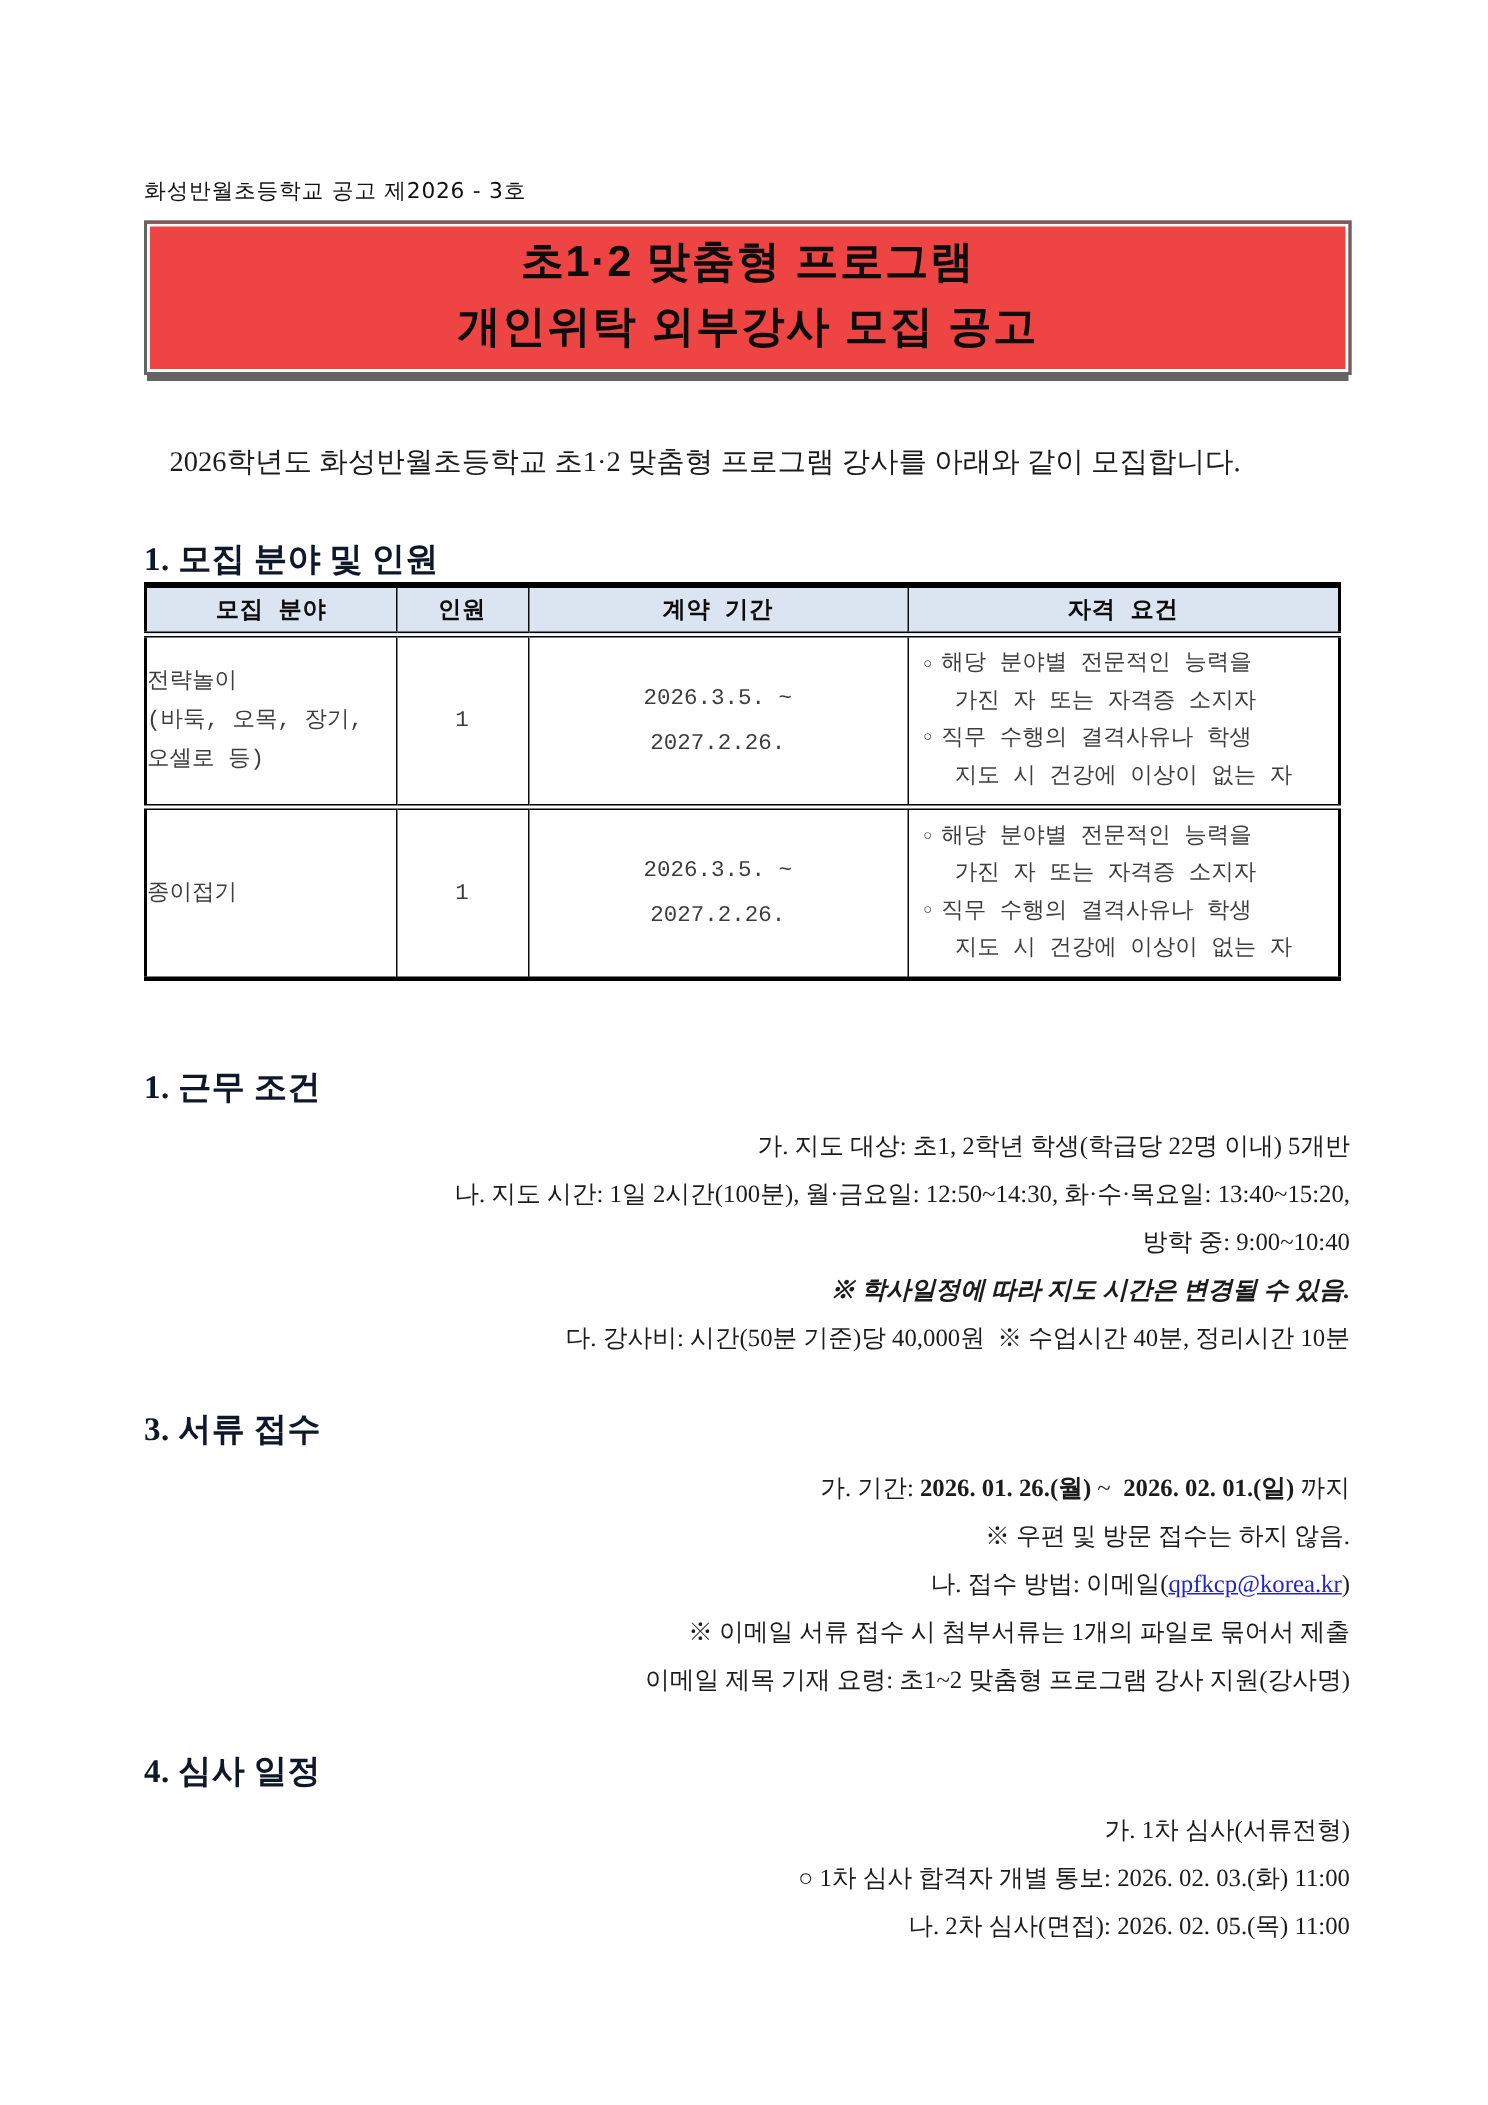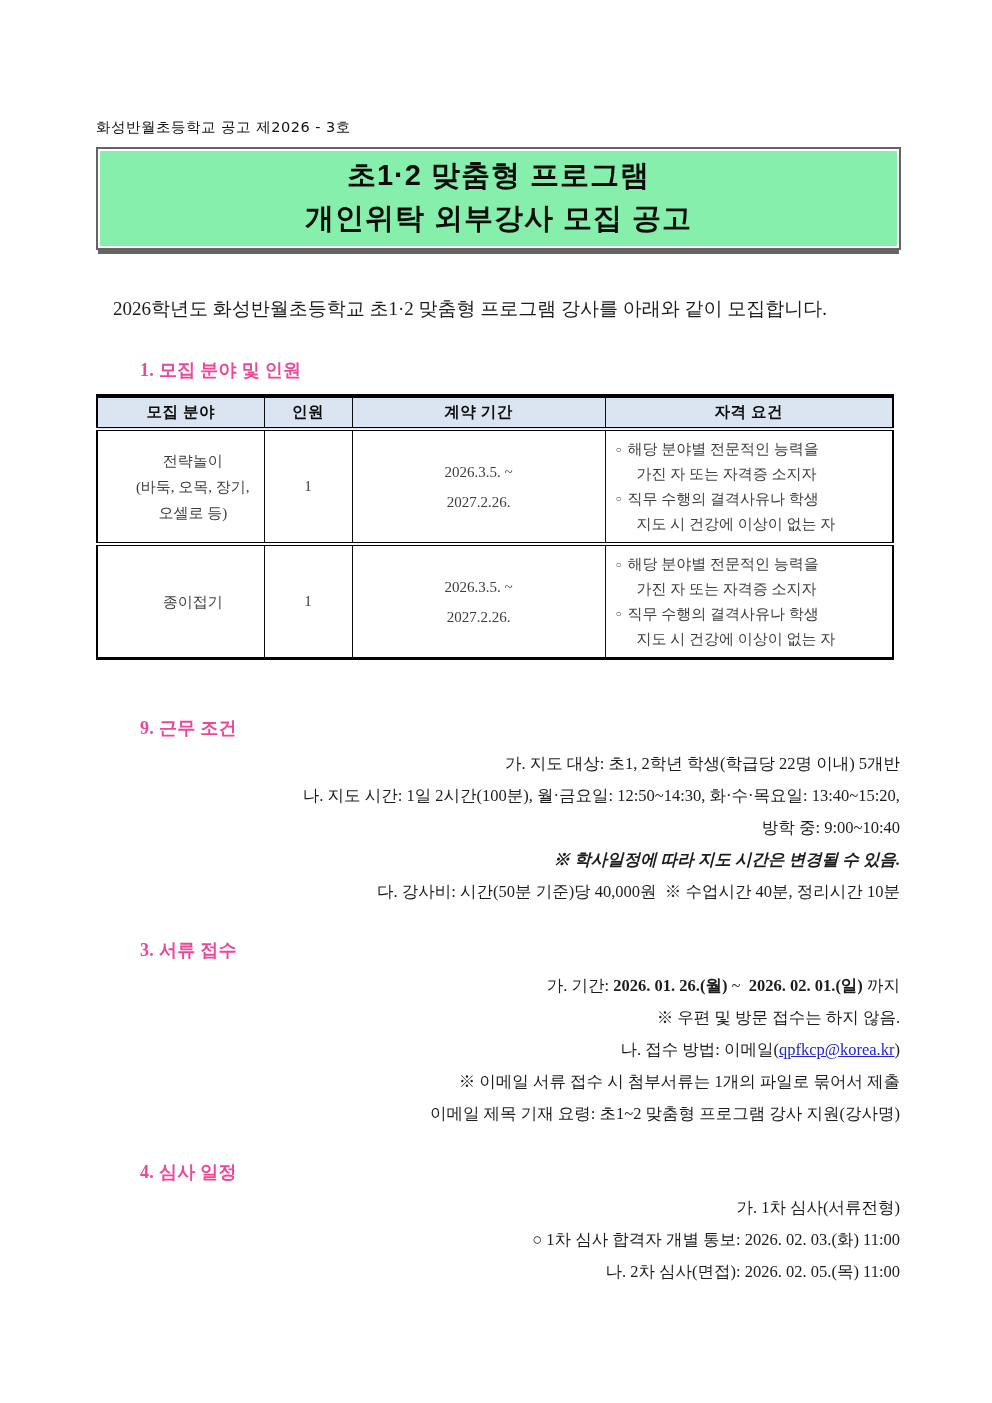--- a/index.html
+++ b/index.html
@@ -22,21 +22,21 @@
     font-size: 14.5px;
     letter-spacing: 0.5px;
     color: #111111;
   }
 
   
   .title-box {
     margin-top: 10px;
     width: 805px;
     height: 103px;
-    background: #86efac;
+    background: #ef4444;
     border: 2px solid #646464;
     box-shadow: inset 0 0 0 2px #ffffff, 0 6px 0 -2px #646464;
     display: flex;
     flex-direction: column;
     justify-content: space-between;
     align-items: center;
     padding: 11px 0 13px 0;
   }
   .title-line {
     font-family: "Liberation Sans", "DejaVu Sans", sans-serif;
@@ -52,39 +52,38 @@
   .intro {
     margin-top: 48px;
     padding-left: 17px;
     font-size: 19px;
     line-height: 22px;
     white-space: pre-wrap;
   }
 
   
   .sec-heading {
-    font-size: 18px;
+    font-size: 22px;
     font-weight: 700;
-    color: #ec4899;
+    color: #0f172a;
     letter-spacing: 0.3px;
     white-space: pre-wrap;
-    margin-left: 44px;
   }
   #sec1-heading { margin-top: 38px; }
   #sec2-heading { margin-top: 56px; }
   #sec3-heading { margin-top: 30px; }
   #sec4-heading { margin-top: 30px; }
 
   
   table.recruit {
-    margin-top: 12px;
+    margin-top: 0;
     width: 796px;
     border-collapse: collapse;
     table-layout: fixed;
-    font-family: Liberation Serif, serif;
+    font-family: Liberation Mono, monospace;
   }
   table.recruit col.c1 { width: 167px; }
   table.recruit col.c2 { width: 88px; }
   table.recruit col.c3 { width: 253px; }
   table.recruit col.c4 { width: 288px; }
   table.recruit { border: 2px solid #000; border-top-width: 4px; border-bottom-width: 3px; }
   table.recruit th, table.recruit td { border-left: 1.5px solid #0d0d0d; border-right: 1.5px solid #0d0d0d; }
   table.recruit thead th {
     background: #dbe5f1;
     height: 33px;
@@ -96,21 +95,21 @@
     border-bottom: 4px double #000;
     letter-spacing: 0.5px;
   }
   table.recruit tbody tr.r1 td { border-bottom: 4px double #000; }
   table.recruit tbody td {
     height: 101px;
     vertical-align: middle;
     font-size: 15px;
     color: #3d3d3d;
   }
-  td.c-field { text-align: center; line-height: 26px; padding-left: 24px; }
+  td.c-field { text-align: left; line-height: 26px; }
   td.c-count { text-align: center; font-size: 16px; color: #333; }
   td.c-period { text-align: center; line-height: 30px; color: #4d4d4d; }
   td.c-qual { padding: 6px 4px 6px 10px; }
   .ql { line-height: 24.5px; white-space: pre-wrap; }
   .ql .blt { font-size: 10px; vertical-align: 1.5px; padding-right: 6px; }
   .ql.cont { padding-left: 21px; }
 
   
   .line {
     font-size: 16.5px;
@@ -193,21 +192,21 @@
           <td class="c-qual">
             <div class="ql"><span class="blt">○</span><span>해당 분야별 전문적인 능력을</span></div>
             <div class="ql cont"><span>가진 자 또는 자격증 소지자</span></div>
             <div class="ql"><span class="blt">○</span><span>직무 수행의 결격사유나 학생</span></div>
             <div class="ql cont"><span>지도 시 건강에 이상이 없는 자</span></div>
           </td>
         </tr>
       </tbody>
     </table>
 
-    <div class="sec-heading" id="sec2-heading">9. 근무 조건</div>
+    <div class="sec-heading" id="sec2-heading">1. 근무 조건</div>
     <div id="sec2-list">
       <div class="line ind1 gap-after-heading">가. 지도 대상: 초1, 2학년 학생(학급당 22명 이내) 5개반</div>
       <div class="line ind1">나. 지도 시간: 1일 2시간(100분), 월·금요일: 12:50~14:30, 화·수·목요일: 13:40~15:20,</div>
       <div class="line ind4">방학 중: 9:00~10:40</div>
       <div class="line ind3 note-line">※ 학사일정에 따라 지도 시간은 변경될 수 있음.</div>
       <div class="line ind1">다. 강사비: 시간(50분 기준)당 40,000원  ※ 수업시간 40분, 정리시간 10분</div>
     </div>
 
     <div class="sec-heading" id="sec3-heading">3. 서류 접수</div>
     <div>

